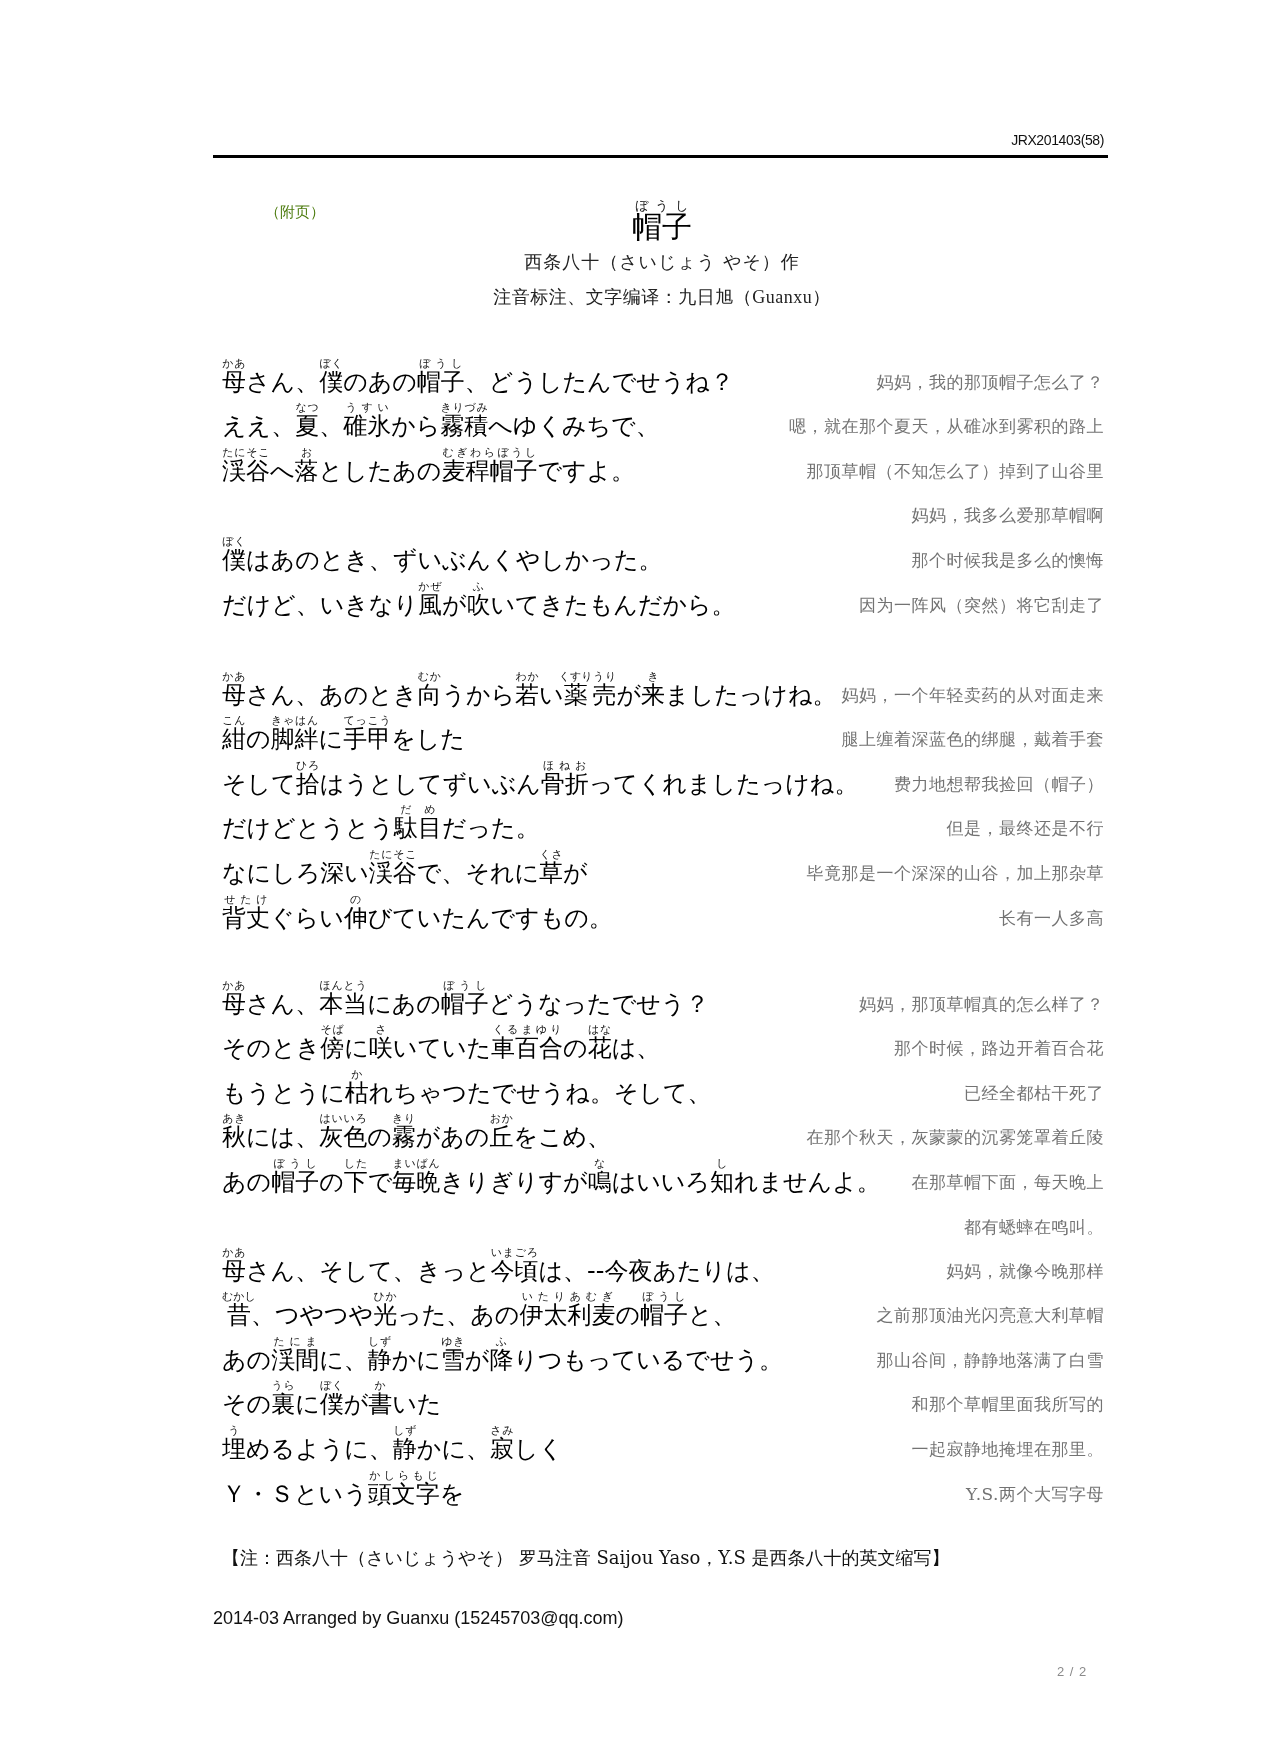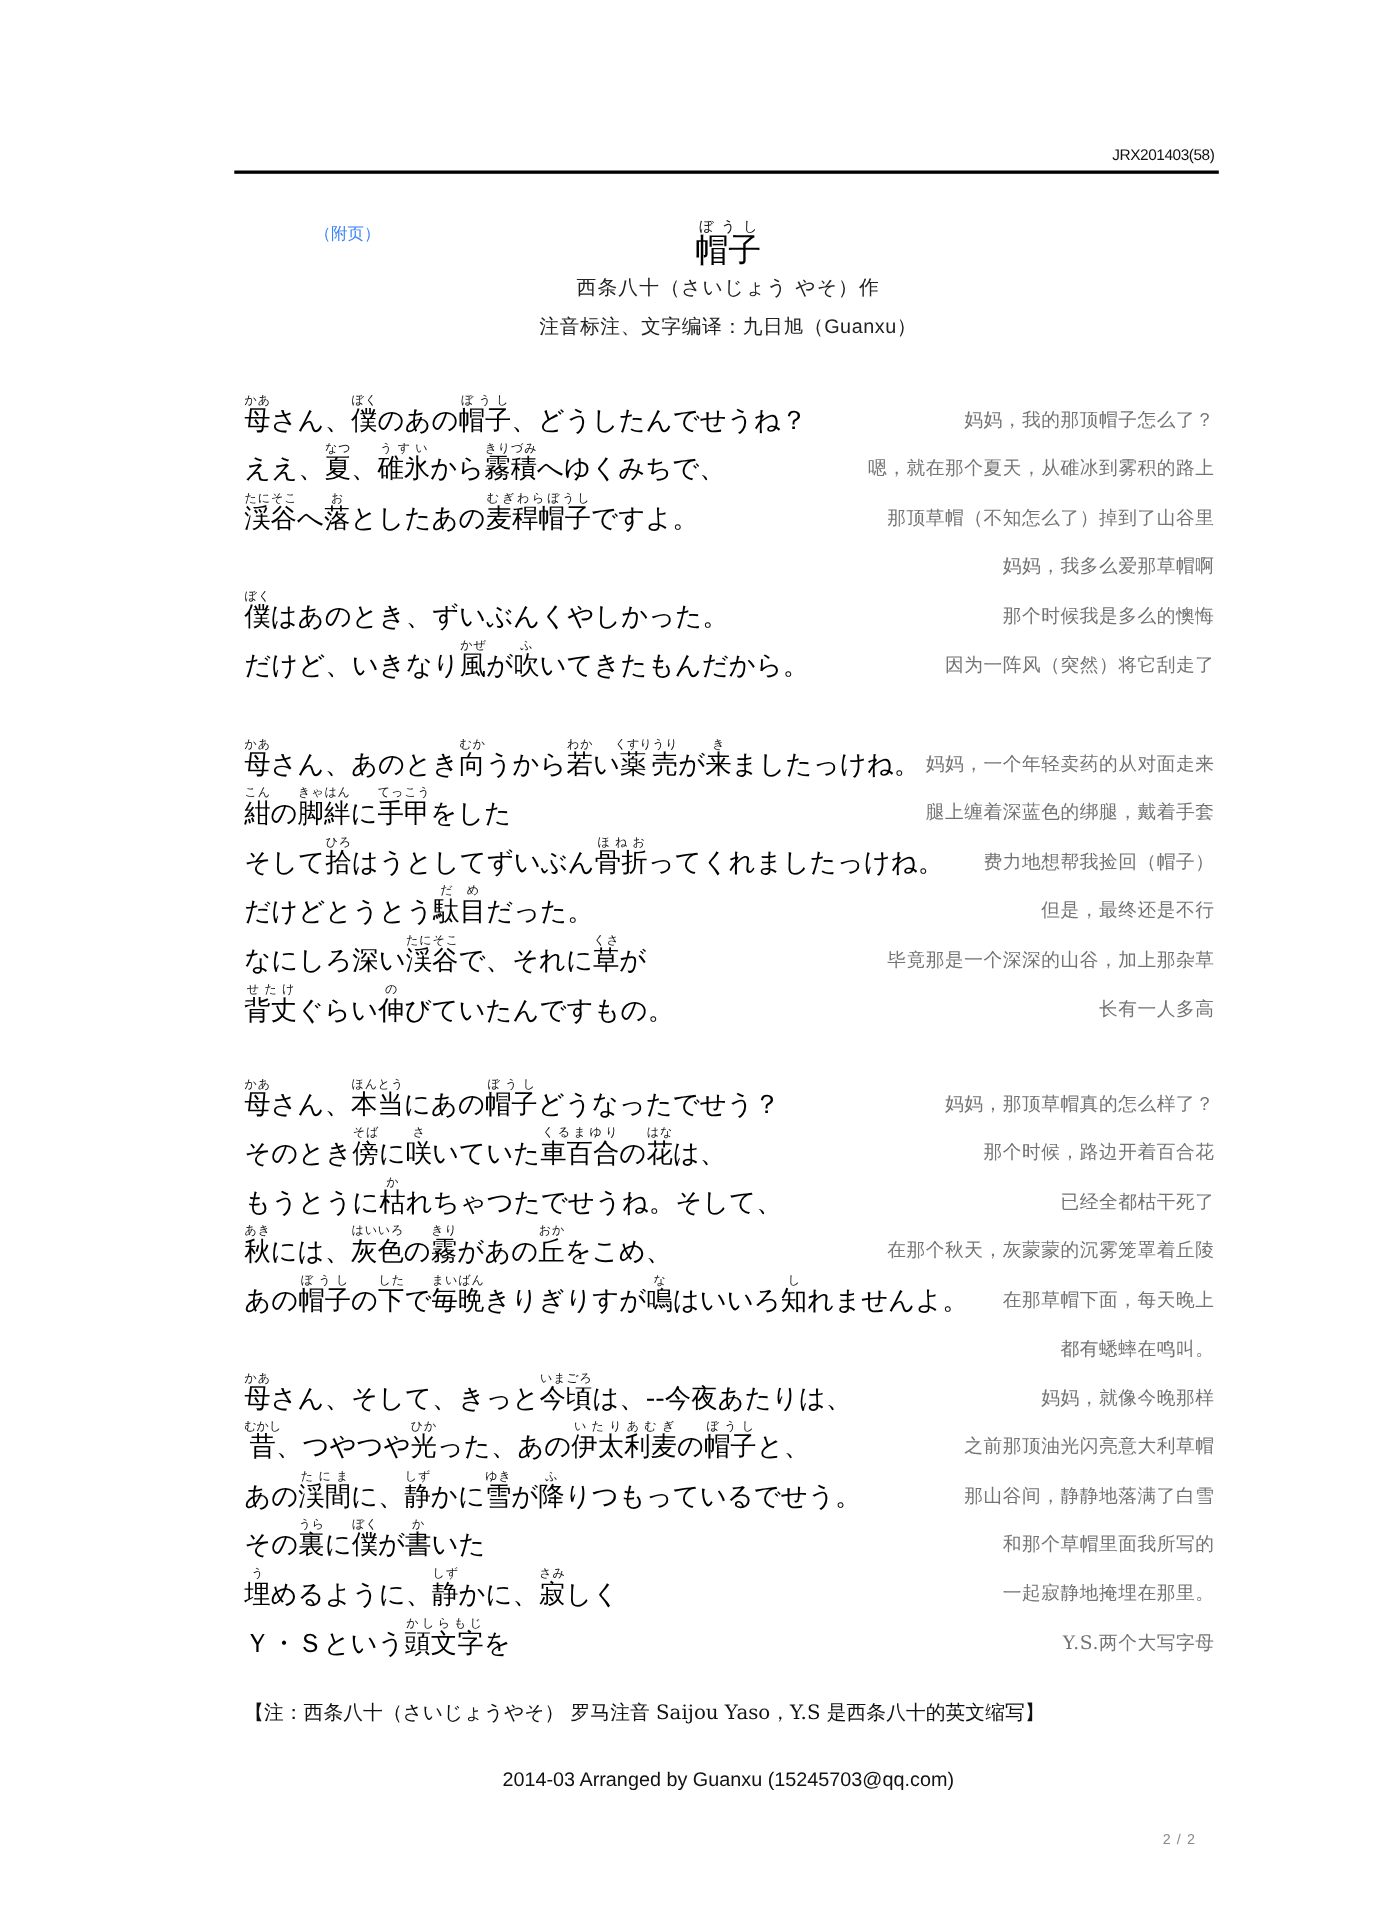--- a/index.html
+++ b/index.html
@@ -2,44 +2,44 @@
 <html><head>
 <meta charset="utf-8">
 <style>
   html, body { margin: 0; padding: 0; background: #ffffff; }
   body { width: 1272px; height: 1744px; position: relative; overflow: hidden;
          font-family: "DejaVu Sans", sans-serif; color: #111; }
   .header-code { position: absolute; right: 168px; top: 129px; font-family: "Liberation Sans", sans-serif;
                  font-size: 14px; line-height: 22px; letter-spacing: -0.4px; color: #111; }
   .header-rule { position: absolute; left: 213px; top: 155px; width: 895px; height: 3px; background: #000; }
   .appendix { position: absolute; left: 265px; top: 202px; font-family: "DejaVu Serif", serif;
-              font-size: 15px; line-height: 20px; color: #3b82f6; margin-left: 21px; }
+              font-size: 15px; line-height: 20px; color: #4d7c0f; }
   .center-block { position: absolute; left: 213px; width: 898px; text-align: center; }
   .title { top: 199px; font-size: 30px; line-height: 32px; color: #000; }
   .title rt { font-size: 13px; line-height: 1; color: #111; }
   .author { top: 251px; font-family: "DejaVu Serif", serif; font-size: 18px; line-height: 22px;
             letter-spacing: 1px; color: #222; }
-  .credits { top: 286px; font-family: Liberation Sans, sans-serif; font-size: 18px; line-height: 22px;
+  .credits { top: 286px; font-family: Liberation Serif, serif; font-size: 18px; line-height: 22px;
              letter-spacing: 0.5px; color: #222; }
   .poem { position: absolute; left: 218px; top: 0; width: 882px; height: 1744px; }
   .stanza { position: absolute; left: 4px; width: 882px; }
   .stanza:nth-child(1) { top: 356px; }
   .stanza:nth-child(2) { top: 669px; }
   .stanza:nth-child(3) { top: 978px; }
   .stanza:nth-child(4) { top: 1245px; }
   .line-row { position: relative; height: 44.6px; width: 882px; }
   .jp { position: absolute; left: 0; bottom: 6px; font-size: 24px; line-height: 26px;
         white-space: nowrap; color: #000; }
   .jp ruby { ruby-position: over; }
   .jp rt { font-size: 11px; line-height: 1; color: #111; }
   .zh { position: absolute; right: 0; bottom: 9px; font-family: "DejaVu Serif", serif;
         font-size: 17px; line-height: 20px; white-space: nowrap; color: #737373; letter-spacing: 0.5px; }
   .note { position: absolute; left: 222px; top: 1546px; font-family: "DejaVu Serif", serif;
           font-size: 18px; line-height: 24px; white-space: nowrap; color: #111; }
-  .footer { position: absolute; left: 213px; width: 898px; top: 1606px; text-align: center;
+  .footer { position: absolute; left: 213px; width: 898px; top: 1606px; text-align: left;
             font-family: "Liberation Sans", sans-serif; font-size: 18px; line-height: 24px; color: #111; }
   .page-number { position: absolute; left: 1057px; top: 1664px; font-family: "Liberation Sans", sans-serif;
                  font-size: 13px; line-height: 16px; color: #8a8a8a; letter-spacing: 1px; }
 </style>
 </head>
 <body>
 
 <div class="header-code">JRX201403(58)</div>
 <div class="header-rule"></div>
 

